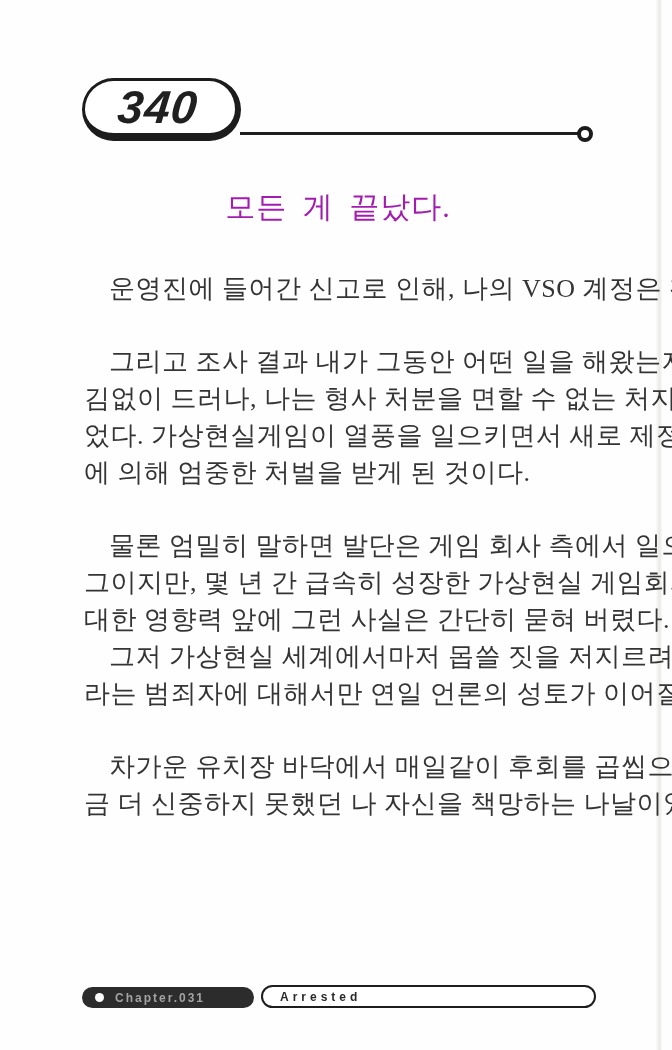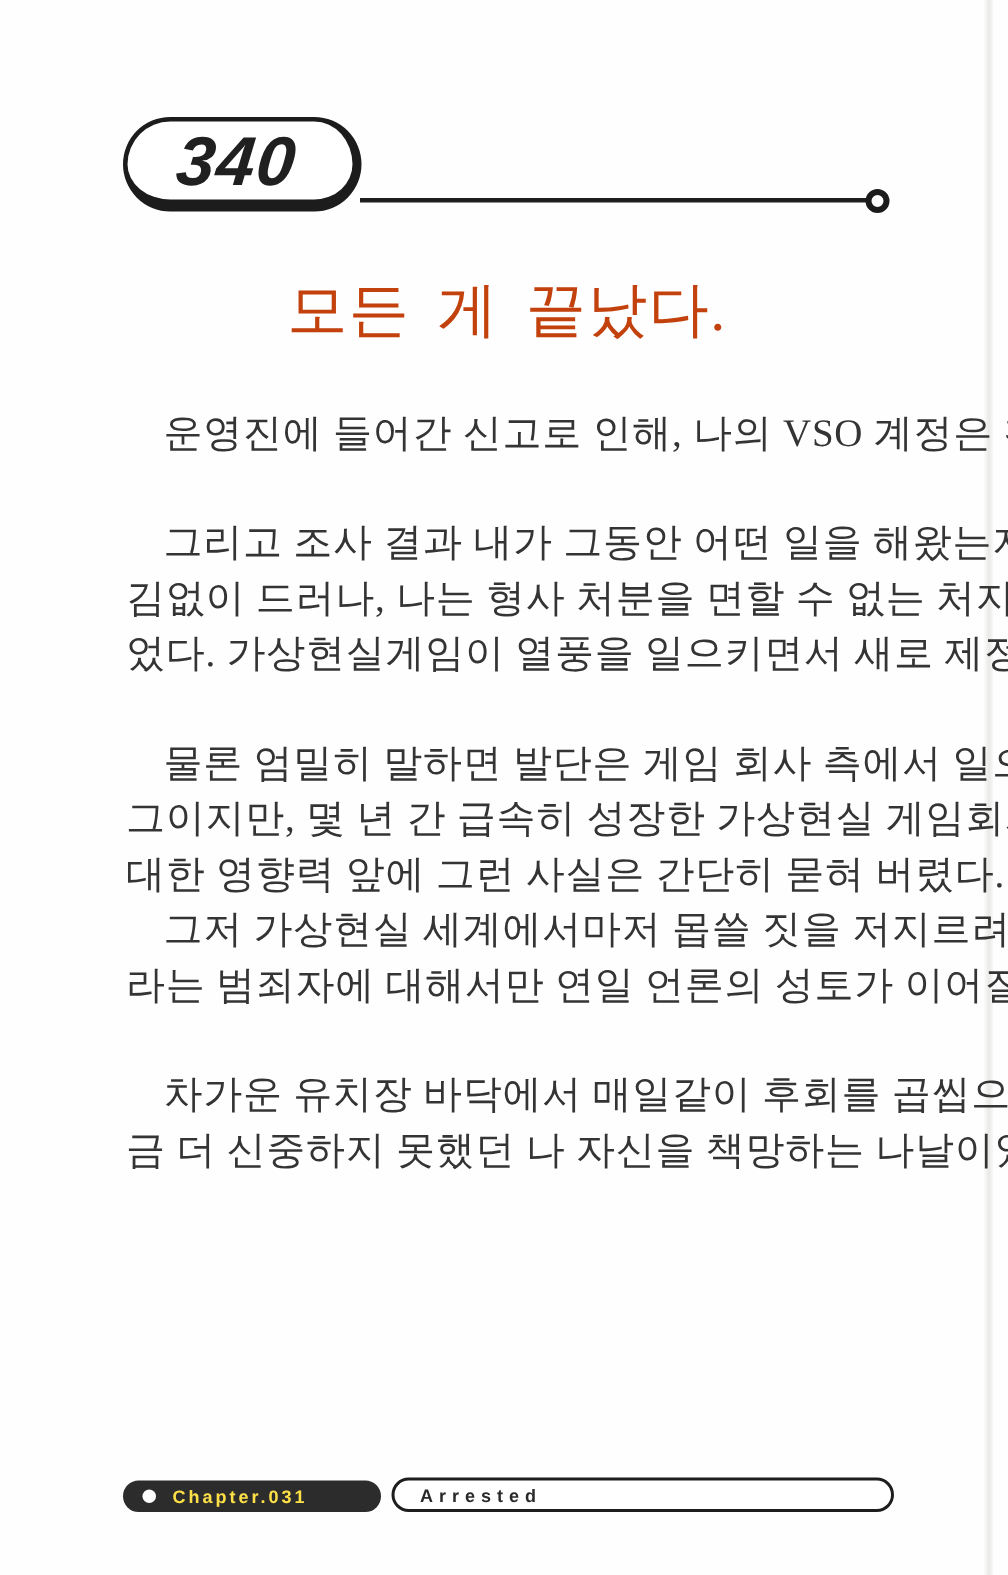--- a/index.html
+++ b/index.html
@@ -43,23 +43,23 @@
   }
   .header-ring{
     position:absolute;left:577px;top:126px;
     width:8px;height:8px;background:#fff;
     border:4px solid #1b1b1b;border-radius:50%;
   }
   
   .chapter-title{
     position:absolute;left:84px;top:188px;width:508px;
     text-align:center;
-    font-size:40px;line-height:38px;
+    font-size:30px;line-height:38px;
     letter-spacing:1px;word-spacing:7px;
-    color:#c2410c;
+    color:#a21caf;
   }
   
   .body-text{
     position:absolute;left:84px;top:270px;width:512px;
     font-size:26px;color:#343434;
     letter-spacing:.5px;
   }
   .paragraph{margin:0 0 36px 0;}
   .paragraph:nth-child(3){margin-bottom:0;} 
   .paragraph .line{
@@ -73,21 +73,21 @@
     background:#2c2c2c;border-radius:11px;
     display:flex;align-items:center;
   }
   .chapter-badge .dot{
     width:9px;height:9px;border-radius:50%;
     background:#fdfdfd;margin-left:13px;flex:0 0 auto;
   }
   .chapter-badge .label{
     font-family:"Liberation Sans","DejaVu Sans",sans-serif;
     font-weight:700;font-size:12px;letter-spacing:2px;
-    color:#fde047;margin-left:11px;white-space:nowrap;
+    color:#a3a3a3;margin-left:11px;white-space:nowrap;
   }
   .title-pill{
     position:absolute;left:261px;top:985px;
     width:331px;height:19px;
     background:#fff;
     border:2.5px solid #1d1d1d;border-radius:12px;
     display:flex;align-items:center;text-align:right;
   }
   .title-pill .label{
     font-family:"Liberation Sans","DejaVu Sans",sans-serif;
@@ -111,20 +111,21 @@
   <div class="chapter-title">모든 게 끝났다.</div>
 
   <div class="body-text">
       <div class="paragraph">
         <div class="line first">운영진에 들어간 신고로 인해, 나의 VSO 계정은 활동</div>
       </div>
       <div class="paragraph">
         <div class="line first">그리고 조사 결과 내가 그동안 어떤 일을 해왔는지가 남</div>
         <div class="line">김없이 드러나, 나는 형사 처분을 면할 수 없는 처지가 되</div>
         <div class="line">었다. 가상현실게임이 열풍을 일으키면서 새로 제정된 법</div>
+        <div class="line">에 의해 엄중한 처벌을 받게 된 것이다.</div>
       </div>
       <div class="paragraph">
         <div class="line first">물론 엄밀히 말하면 발단은 게임 회사 측에서 일으킨 버</div>
         <div class="line">그이지만, 몇 년 간 급속히 성장한 가상현실 게임회사의 거</div>
         <div class="line">대한 영향력 앞에 그런 사실은 간단히 묻혀 버렸다.</div>
       </div>
       <div class="paragraph">
         <div class="line first">그저 가상현실 세계에서마저 몹쓸 짓을 저지르려 한 나</div>
         <div class="line">라는 범죄자에 대해서만 연일 언론의 성토가 이어질 뿐.</div>
       </div>

